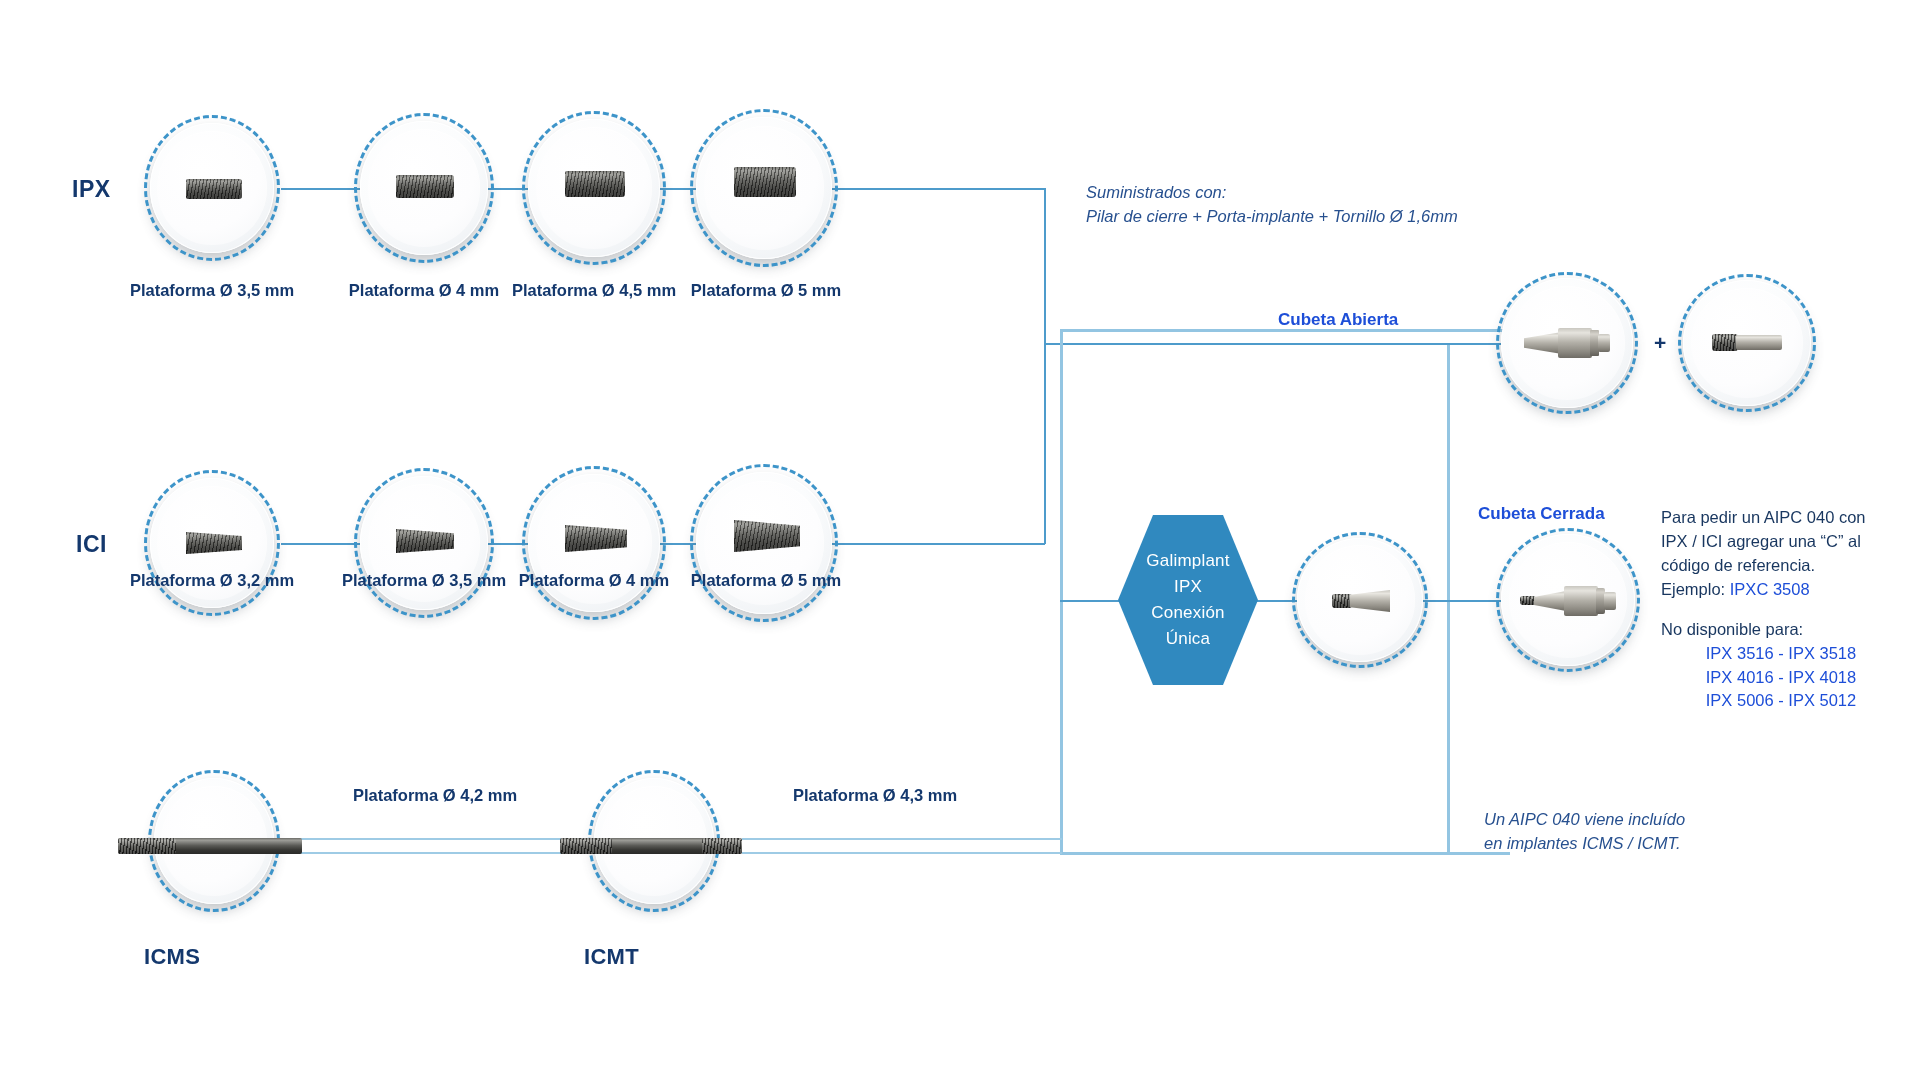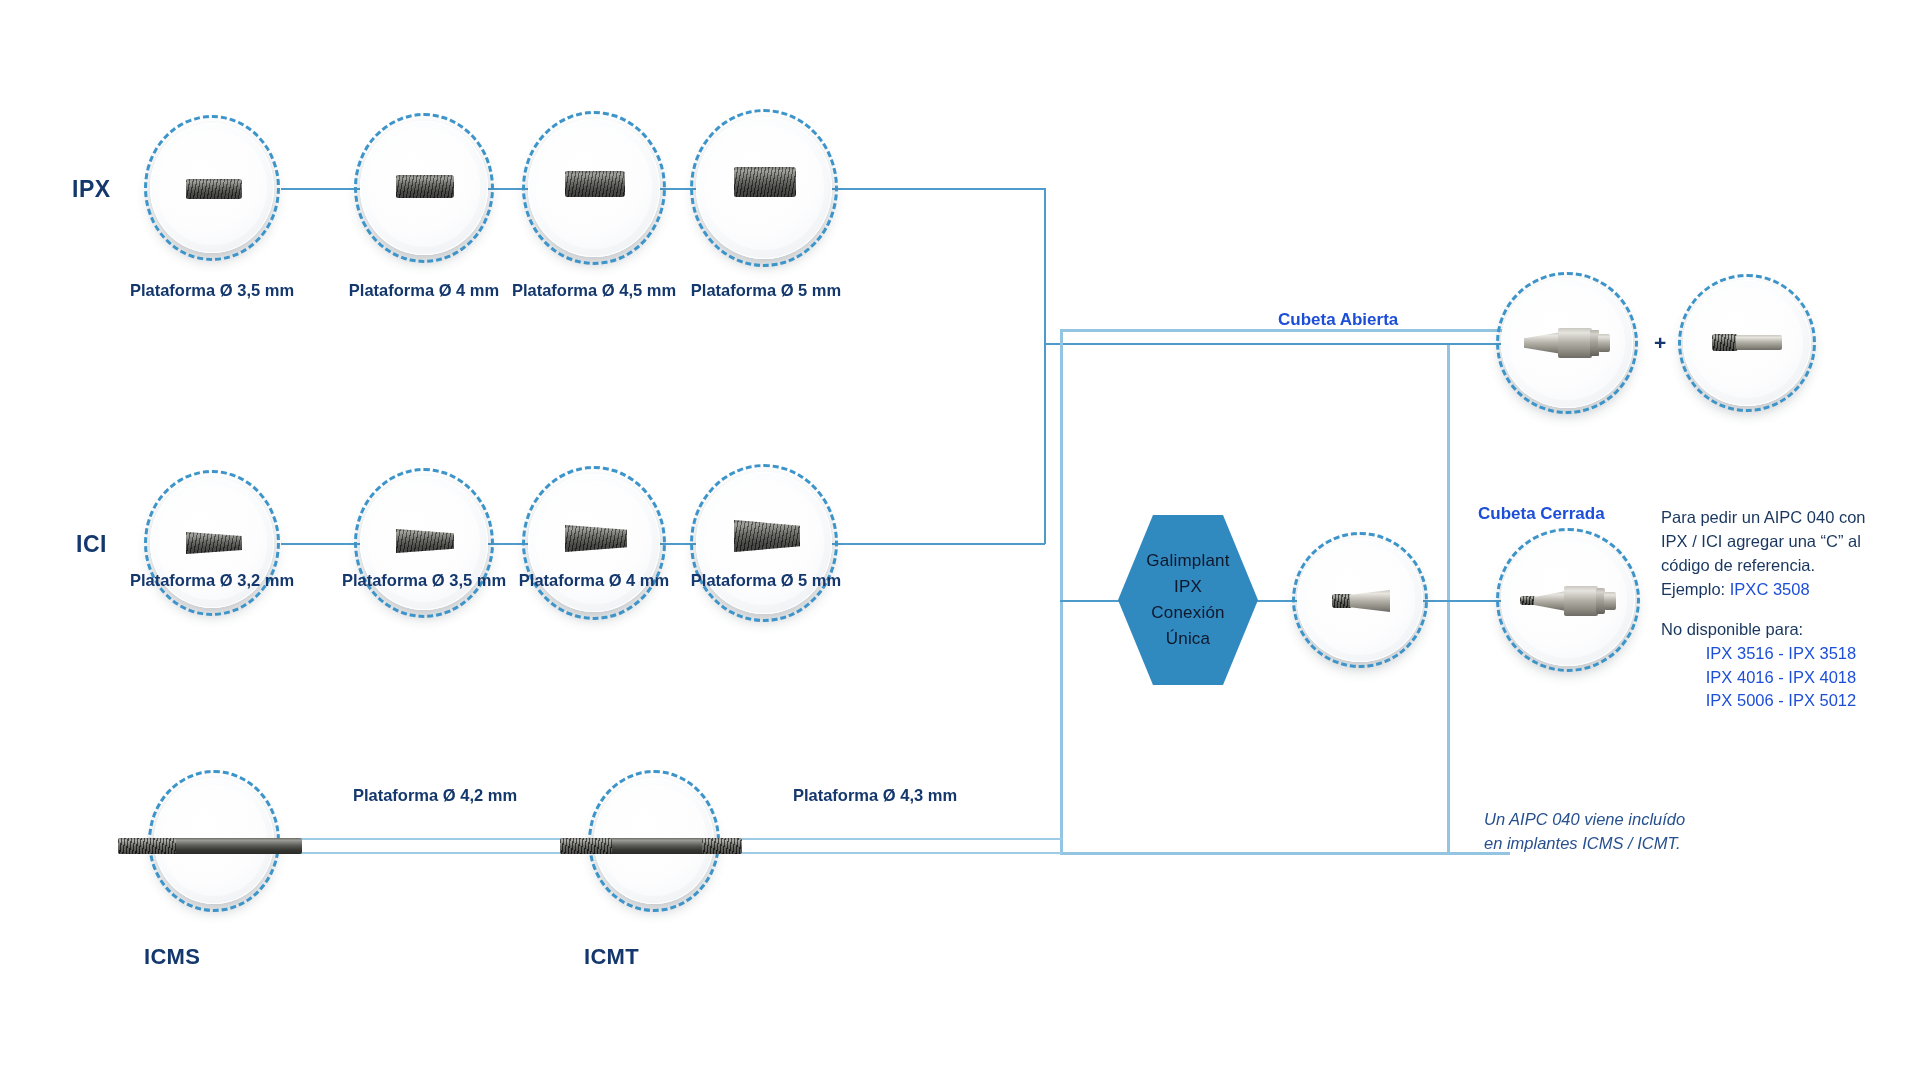--- a/index.html
+++ b/index.html
@@ -78,21 +78,21 @@
   .vline.light{background:#93c5e2;width:2.6px;}
 
   
   .hexagon{
     position:absolute;
     background:#3089bf;
     clip-path:polygon(25% 0%,75% 0%,100% 50%,75% 100%,25% 100%,0% 50%);
     display:flex;align-items:center;justify-content:center;
   }
   .hexagon .hx-text{
-    color:#0f172a;text-align:center;font-size:17px;line-height:1.52;
+    color:#ffffff;text-align:center;font-size:17px;line-height:1.52;
     white-space:pre-line;letter-spacing:.2px;
   }
 
   
   .plus-sign{
     position:absolute;font-size:21px;font-weight:bold;color:#14386d;
   }
 
   
   .implant{position:absolute;}
@@ -226,20 +226,22 @@
 
   <div class="node" style="left:690px;top:109px;width:148px;height:158px;">
     <div class="disc" style="left:6px;top:8px;width:136px;height:142px;"></div>
     <div class="ring"></div>
     <div class="implant" style="left:44px;top:58px;width:62px;height:30px;">
       <div class="imp-body"></div>
     </div>
   </div>
   <div class="abs plat-label" style="left:666px;top:281px;width:200px;">Plataforma Ø 5 mm</div>
 
+  <div class="abs note-italic" style="left:1086px;top:181px;">Suministrados con:
+Pilar de cierre + Porta-implante + Tornillo Ø 1,6mm</div>
 
   <div class="abs family-label" style="left:76px;top:531px;">ICI</div>
 
   <div class="node" style="left:144px;top:470px;width:136px;height:146px;">
     <div class="disc" style="left:6px;top:8px;width:124px;height:130px;"></div>
     <div class="ring"></div>
     <div class="implant" style="left:42px;top:62px;width:56px;height:22px;">
       <div class="imp-cone"></div>
     </div>
   </div>

